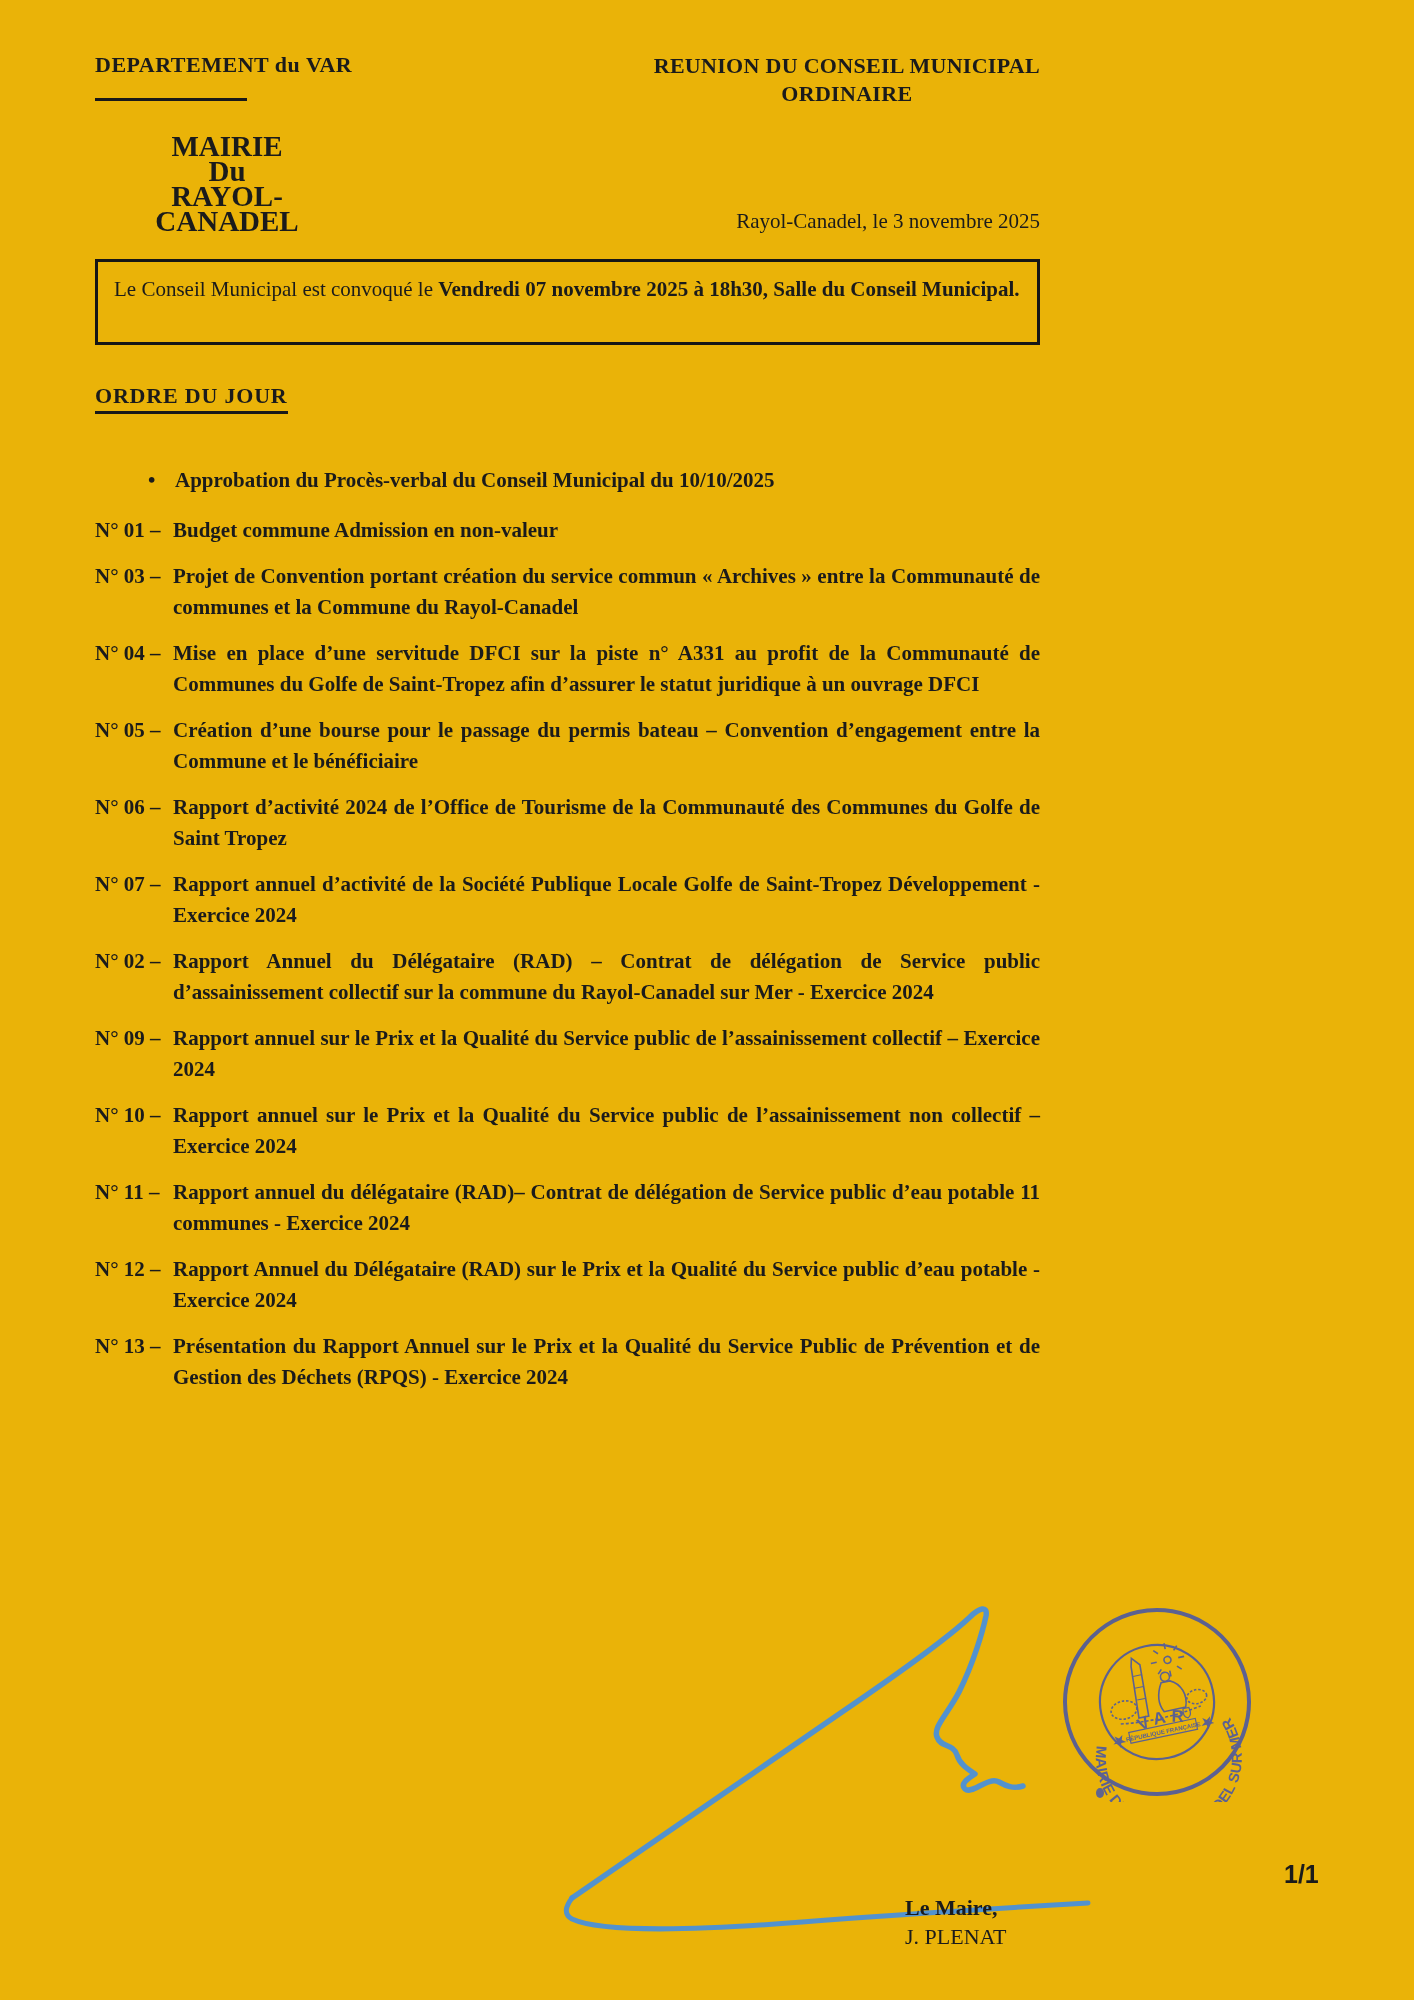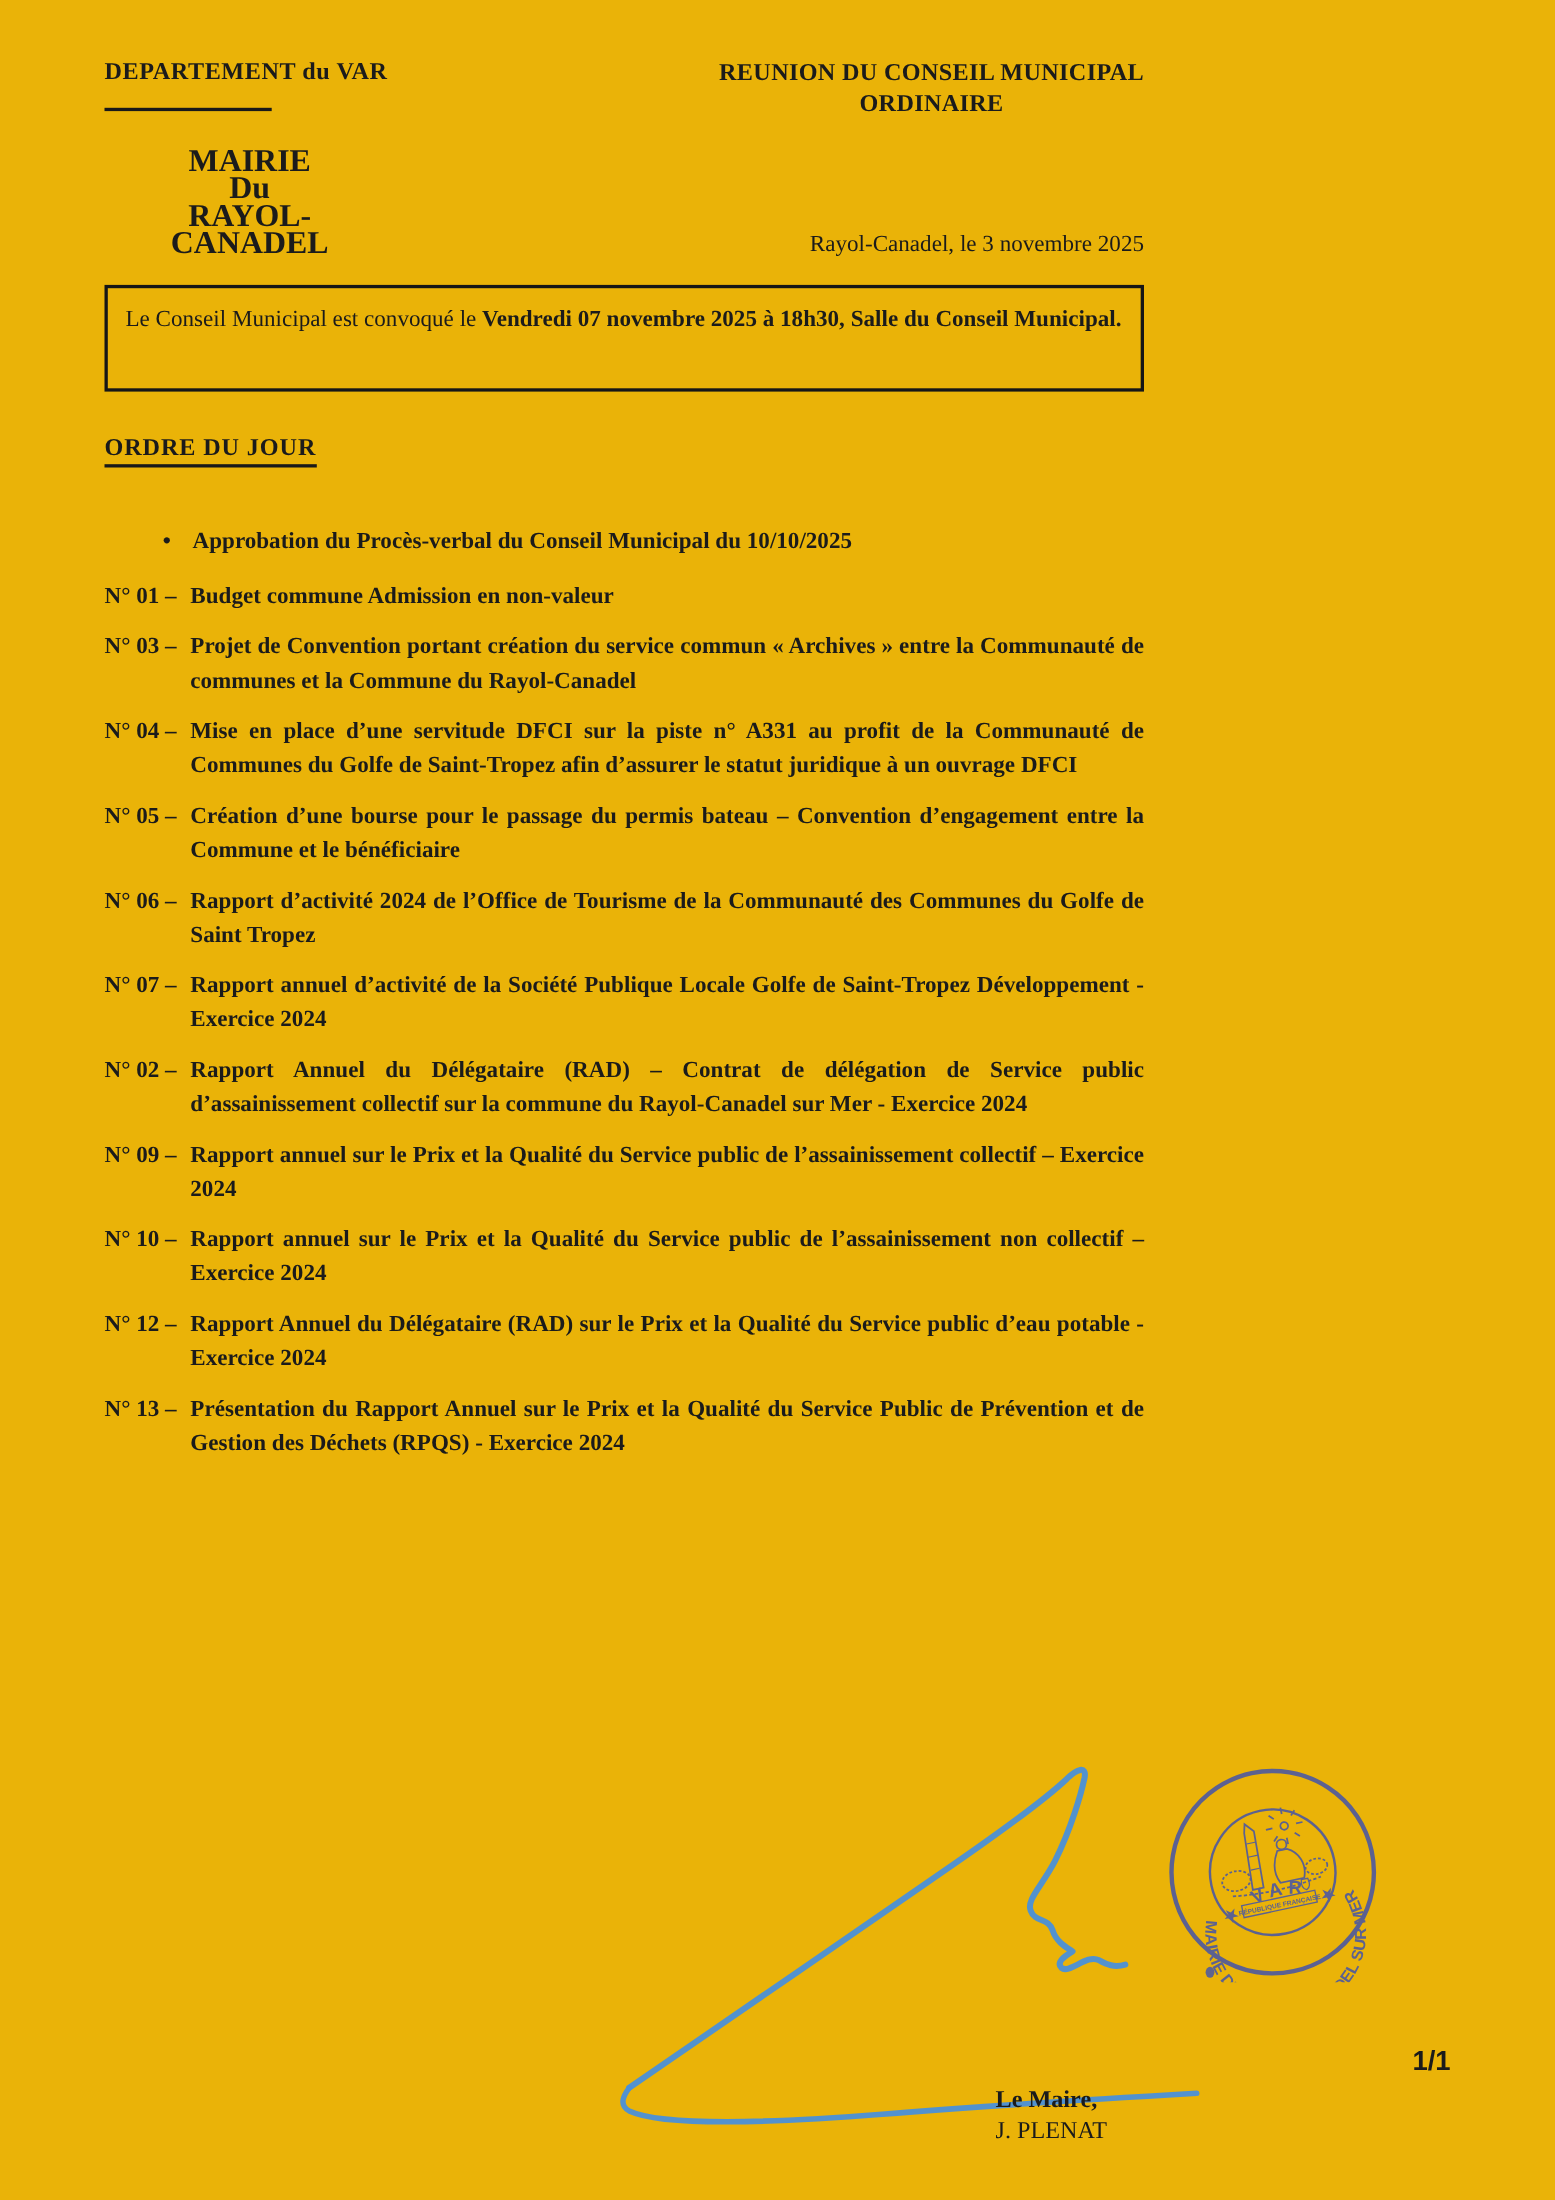--- a/index.html
+++ b/index.html
@@ -23,21 +23,21 @@
   .dept { font-size: 22px; font-weight: bold; letter-spacing: .5px; }
   .dept-rule { width: 152px; border: 0; border-top: 3px solid #191919; margin: 20px 0 0 0; }
   .meeting-titles { text-align: center; font-size: 22px; font-weight: bold; line-height: 28px; letter-spacing: .3px; }
   .header-row2 { display: flex; justify-content: space-between; align-items: flex-end; margin-top: 26px; }
   .mairie { margin-left: 42px; width: 180px; text-align: center; font-size: 29px; font-weight: bold; line-height: 25px; }
   .dateline { font-size: 21px; line-height: 25px; }
   
   .convocation-box {
     margin-top: 25px;
     border: 3px solid #161616;
-    padding: 14px 16px 51px 16px;
+    padding: 14px 16px 40px 16px;
     font-size: 21px;
     line-height: 26px;
   }
   .convocation-box strong { font-weight: bold; }
   
   .agenda-title { margin: 38px 0 0 0; font-size: 22px; font-weight: bold; letter-spacing: .8px; }
   .agenda-title span { border-bottom: 3px solid #191919; padding-bottom: 3px; }
   .bullet-line {
     margin: 56px 0 20px 0;
     padding-left: 80px; text-indent: -27px;
@@ -100,20 +100,21 @@
 
     <p class="item"><span class="item-num">N° 01 –</span><span>Budget commune Admission en non-valeur</span></p>
     <p class="item"><span class="item-num">N° 03 –</span><span>Projet de Convention portant création du service commun « Archives » entre la Communauté de communes et la Commune du Rayol-Canadel</span></p>
     <p class="item"><span class="item-num">N° 04 –</span><span>Mise en place d’une servitude DFCI sur la piste n° A331 au profit de la Communauté de Communes du Golfe de Saint-Tropez afin d’assurer le statut juridique à un ouvrage DFCI</span></p>
     <p class="item"><span class="item-num">N° 05 –</span><span>Création d’une bourse pour le passage du permis bateau – Convention d’engagement entre la Commune et le bénéficiaire</span></p>
     <p class="item"><span class="item-num">N° 06 –</span><span>Rapport d’activité 2024 de l’Office de Tourisme de la Communauté des Communes du Golfe de Saint Tropez</span></p>
     <p class="item"><span class="item-num">N° 07 –</span><span>Rapport annuel d’activité de la Société Publique Locale Golfe de Saint-Tropez Développement - Exercice 2024</span></p>
     <p class="item"><span class="item-num">N° 02 –</span><span>Rapport Annuel du Délégataire (RAD) – Contrat de délégation de Service public d’assainissement collectif sur la commune du Rayol-Canadel sur Mer - Exercice 2024</span></p>
     <p class="item"><span class="item-num">N° 09 –</span><span>Rapport annuel sur le Prix et la Qualité du Service public de l’assainissement collectif – Exercice 2024</span></p>
     <p class="item"><span class="item-num">N° 10 –</span><span>Rapport annuel sur le Prix et la Qualité du Service public de l’assainissement non collectif – Exercice 2024</span></p>
+    <p class="item"><span class="item-num">N° 11 –</span><span>Rapport annuel du délégataire (RAD)– Contrat de délégation de Service public d’eau potable 11 communes - Exercice 2024</span></p>
     <p class="item"><span class="item-num">N° 12 –</span><span>Rapport Annuel du Délégataire (RAD) sur le Prix et la Qualité du Service public d’eau potable - Exercice 2024</span></p>
     <p class="item"><span class="item-num">N° 13 –</span><span>Présentation du Rapport Annuel sur le Prix et la Qualité du Service Public de Prévention et de Gestion des Déchets (RPQS) - Exercice 2024</span></p>
 
   </div>
 
   <svg class="signature-svg" width="570" height="380" viewBox="540 1580 570 380" fill="none">
     <path d="M 572 1898
              C 640 1852 760 1768 842 1712
              C 905 1669 952 1634 970 1617
              C 979 1608 988 1605 986 1616

